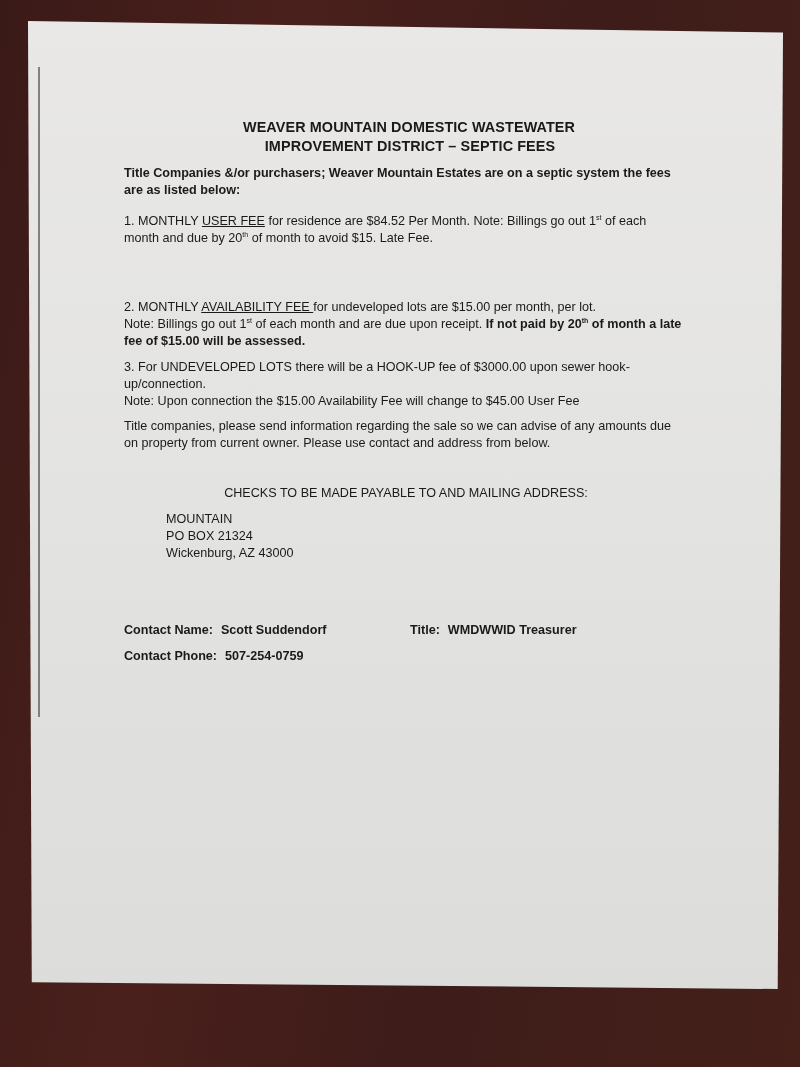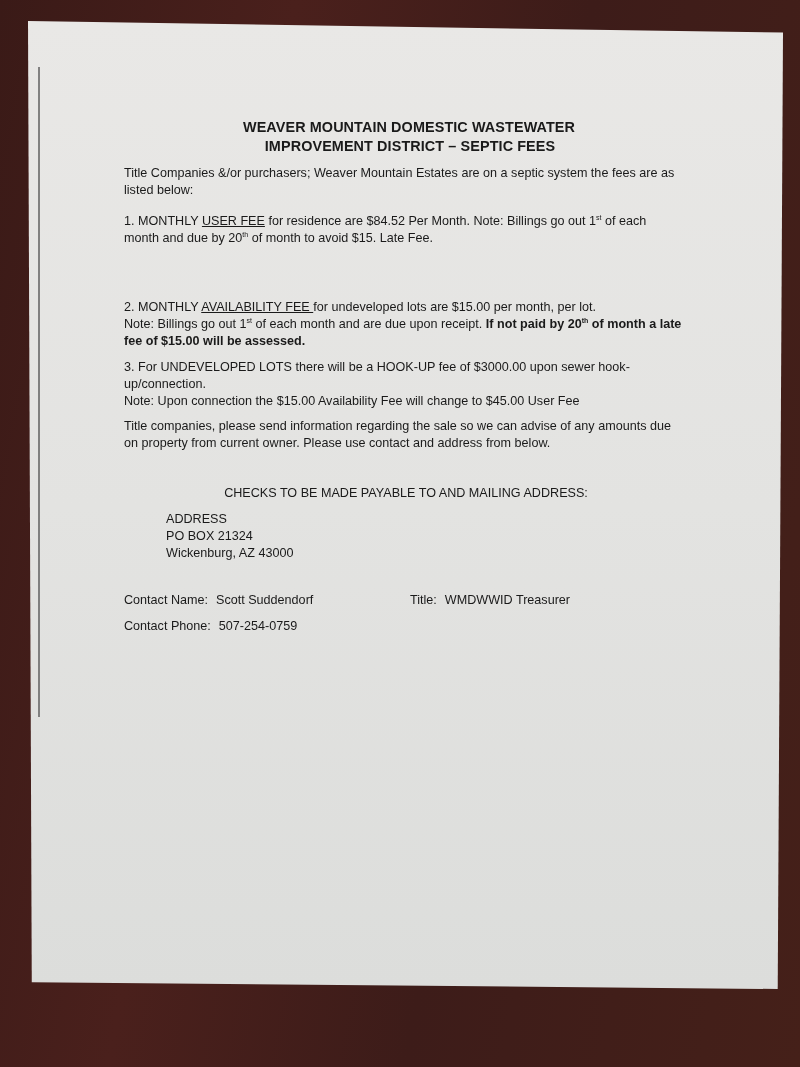--- a/index.html
+++ b/index.html
@@ -25,29 +25,29 @@
     position:absolute; left:96px; top:98px; width:560px;
     color:#1a1a1a; font-size:12.6px; line-height:17px;
   }
   .title {
     text-align:center; font-weight:bold; font-size:14.4px; letter-spacing:0.1px;
     margin:0;
   }
   .title.l1 { margin-left:10px; }
   .title.l2 { margin-top:2px; margin-left:12px; }
   p { margin:0; }
-  .intro { margin-top:10px; }
+  .intro { margin-top:10px;font-weight:bold; }
   .item1 { margin-top:14px; }
   .item2 { margin-top:52px; }
   .item3 { margin-top:9px; }
   .note3 { margin-top:0; }
   .titlecos { margin-top:8px; }
   .checks { margin-top:33px; margin-left:4px;text-align:center; }
   .address { margin-top:9px; margin-left:42px; }
-  .contact { margin-top:30px; position:relative; }
+  .contact { margin-top:60px; position:relative;font-weight:bold; }
   .contact-row { height:26px; display:flex; }
   .u { text-decoration:underline;text-align:center; }
   .b { font-weight:bold; }
   sup { font-size:7px; line-height:0; vertical-align:super; }
   .title-field { position:absolute; left:286px; top:0; }
   .gap { display:inline-block; width:8px; }
 </style>
 </head>
 <body>
 
@@ -64,21 +64,21 @@
     <p class="item2"><span>2. MONTHLY </span><span class="u">AVAILABILITY FEE </span><span>for undeveloped lots are $15.00 per month, per lot.</span><br><span>Note: Billings go out 1</span><sup>st</sup><span> of each month and are due upon receipt. </span><span class="b"><span>If not paid by 20</span><sup>th</sup><span> of month a late fee of $15.00 will be assessed.</span></span></p>
 
     <p class="item3">3. For UNDEVELOPED LOTS there will be a HOOK-UP fee of $3000.00 upon sewer hook-up/connection.</p>
     <p class="note3">Note: Upon connection the $15.00 Availability Fee will change to $45.00 User Fee</p>
 
     <p class="titlecos">Title companies, please send information regarding the sale so we can advise of any amounts due on property from current owner.  Please use contact and address from below.</p>
 
     <p class="checks">CHECKS TO BE MADE PAYABLE TO AND MAILING ADDRESS:</p>
 
     <div class="address">
-      <div>ADDRESS</div>
+      <div>MOUNTAIN</div>
       <div>PO BOX 21324</div>
       <div>Wickenburg, AZ 43000</div>
     </div>
 
     <div class="contact">
       <div class="contact-row">
         <span>Contact Name:</span>
           <span class="gap"></span>
         <span>Scott Suddendorf</span>
         <span class="title-field"><span>Title:</span><span class="gap"></span><span>WMDWWID Treasurer</span></span>

